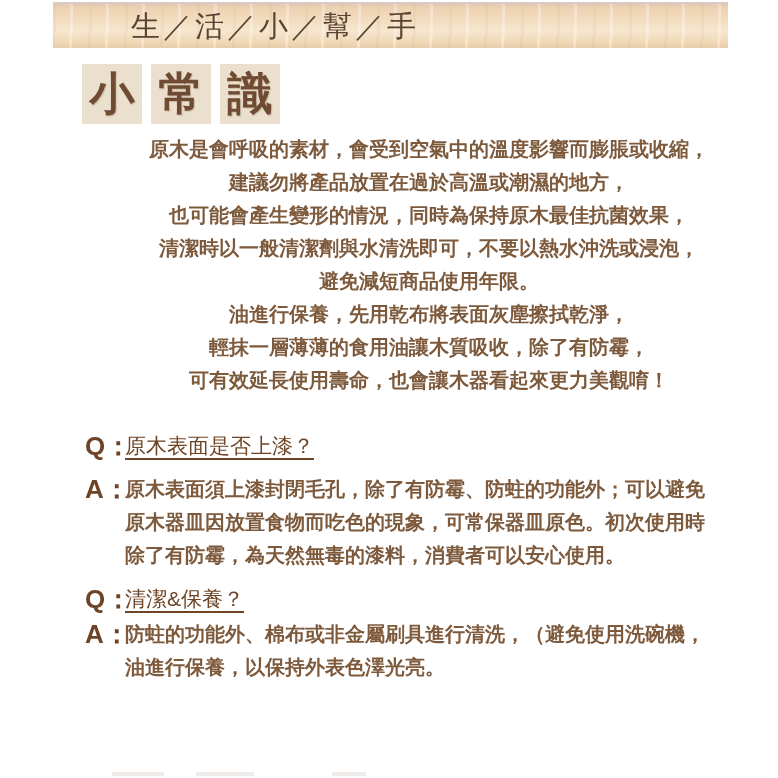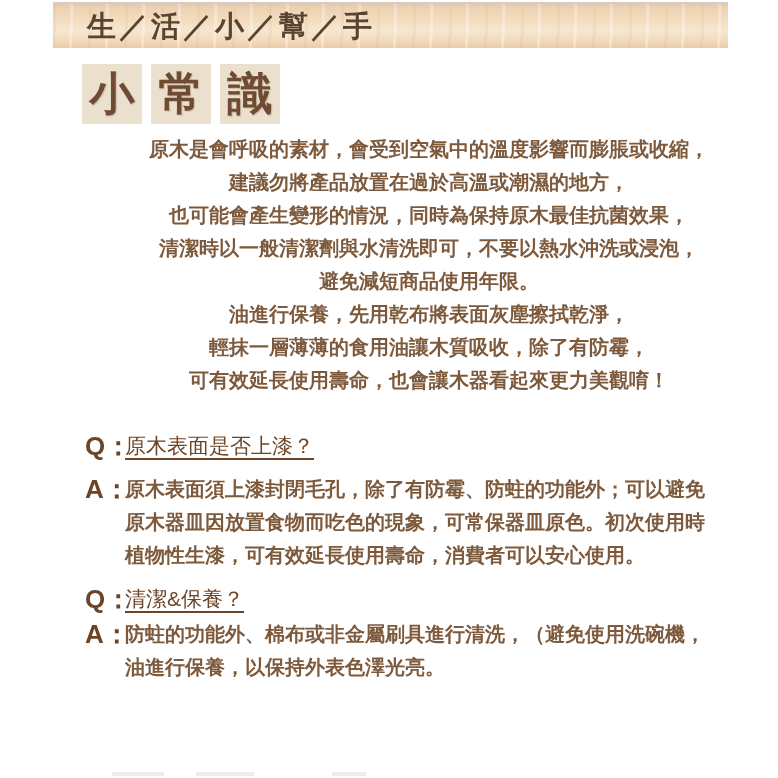--- a/index.html
+++ b/index.html
@@ -34,23 +34,24 @@
       linear-gradient(180deg,
         #e6c8ae 0%, #eed3b4 12%, #f3ddc0 38%,
         #f7e7cf 60%, #f1d9ba 85%, #e9cdab 100%);
   }
   .banner-text {
     display: block;
     padding-left: 34px;
     line-height: 44px;
     font-size: 29px;
     letter-spacing: 3px;
-    font-weight: 700;
+    font-weight: 400;
     color: var(--banner-text, #5a4431);
     white-space: nowrap;
+    margin-left: 44px;
   }
 
   
   .heading {
     position: absolute;
     left: 82px;
     top: 64px;
     display: flex;
     gap: 9px;
   }
@@ -164,21 +165,21 @@
   <div class="qa-row" style="top:431px;">
     <span class="qa-marker">Q：</span>
     <span class="q-text">原木表面是否上漆？</span>
   </div>
 
   <div class="qa-row" style="top:473px;">
     <span class="qa-marker a-marker">A：</span>
     <div class="a-lines">
       <div class="a-line">原木表面須上漆封閉毛孔，除了有防霉、防蛀的功能外；可以避免</div>
       <div class="a-line">原木器皿因放置食物而吃色的現象，可常保器皿原色。初次使用時</div>
-      <div class="a-line">植物性生漆，可有效延長使用壽命，消費者可以安心使用。</div>
+      <div class="a-line">除了有防霉，為天然無毒的漆料，消費者可以安心使用。</div>
     </div>
   </div>
 
   <div class="qa-row" style="top:584px;">
     <span class="qa-marker">Q：</span>
     <span class="q-text">清潔&amp;保養？</span>
   </div>
 
   <div class="qa-row" style="top:618px;">
     <span class="qa-marker a-marker">A：</span>

